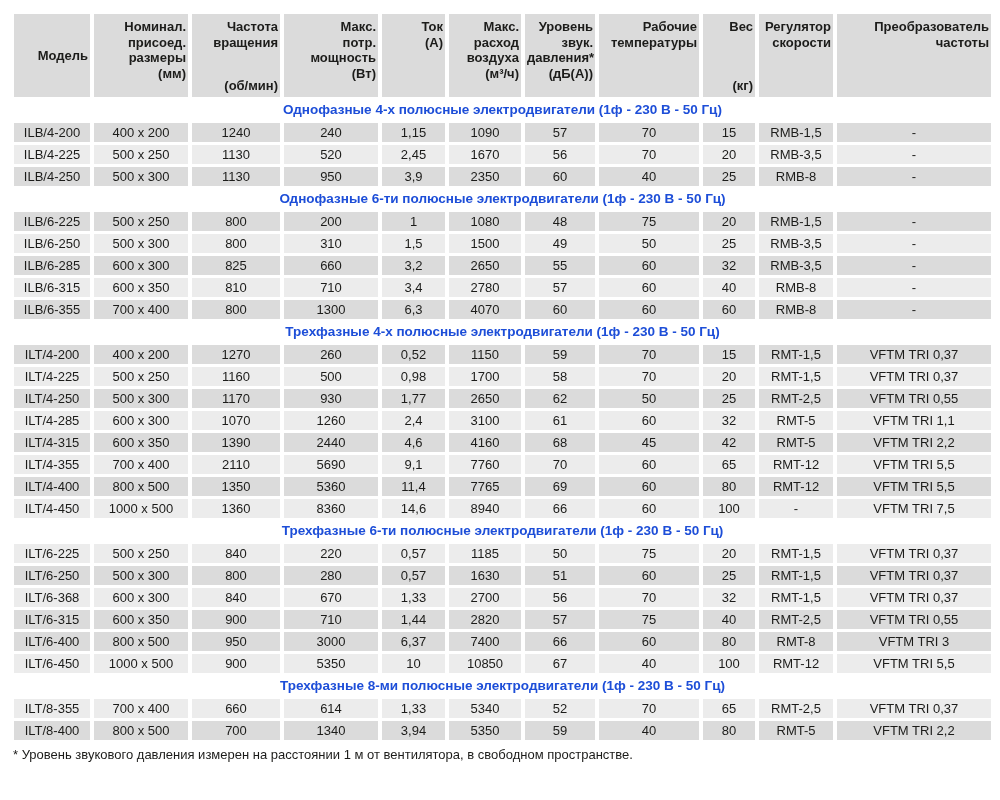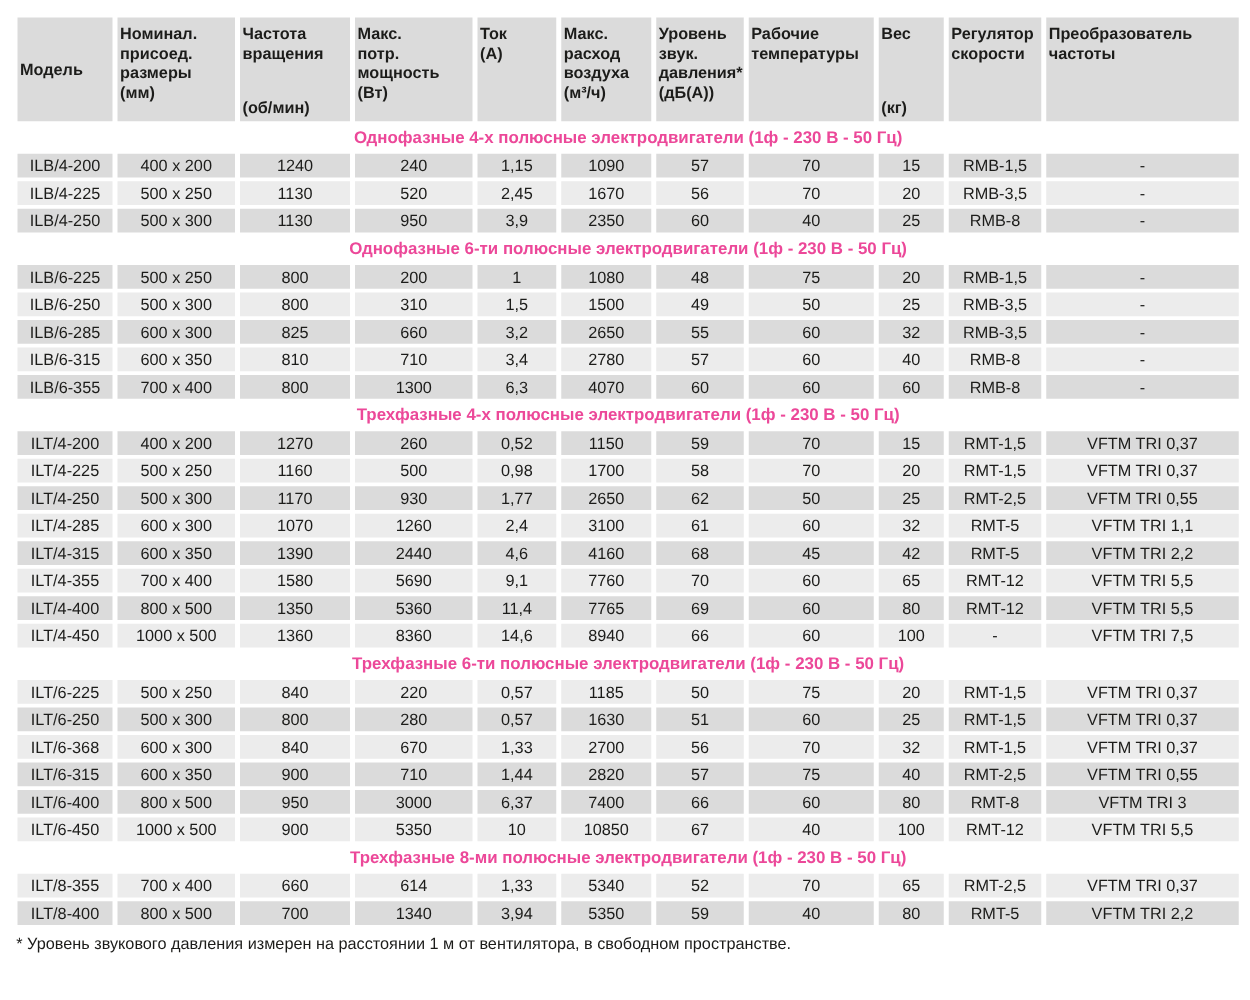--- a/index.html
+++ b/index.html
@@ -1,28 +1,28 @@
 <!DOCTYPE html>
 <html style="--row-dark: #dbdbdb; --row-light: #ececec;"><head>
 <meta charset="utf-8">
 <style>
   html,body{margin:0;padding:0;background:#ffffff;}
   body{font-family:"Liberation Sans","DejaVu Sans",sans-serif;color:#1c1c1a;}
   .page{width:1000px;height:800px;box-sizing:border-box;padding:11px 8px 0 10px;overflow:hidden;}
   table.spec{border-collapse:separate;border-spacing:4px 3px;table-layout:fixed;width:984px;}
   th{background:var(--row-dark,#d8d8d8);font-weight:bold;font-size:13px;line-height:15.5px;
-     height:74px;vertical-align:top;padding:5px 2px 4px 2px;text-align:left;}
+     height:74px;vertical-align:top;padding:5px 2px 4px 2px;text-align:right;}
   .hwrap{display:flex;flex-direction:column;height:100%;}
   .hwrap.center{justify-content:center;}
   .hspacer{flex:1;}
   td{font-size:13px;text-align:center;height:19px;line-height:18px;padding:0 2px;
      overflow:hidden;white-space:nowrap;}
   tr.dark td{background:var(--row-dark,#dbdbdb);}
   tr.light td{background:var(--row-light,#ececec);}
-  tr.section td{background:#ffffff;font-weight:bold;font-size:13.5px;height:20px;color:#ec4899;}
+  tr.section td{background:#ffffff;font-weight:bold;font-size:13.5px;height:20px;color:#1d4ed8;}
   .footnote{font-size:13px;margin:4px 0 0 3px;color:#1c1c1a;}
 </style>
 </head>
 <body>
 
 <div class="page">
   <table class="spec">
     <colgroup>
         <col style="width: 76px;">
         <col style="width: 94px;">
@@ -291,21 +291,21 @@
           <td>4160</td>
           <td>68</td>
           <td>45</td>
           <td>42</td>
           <td>RMT-5</td>
           <td>VFTM TRI 2,2</td>
         </tr>
         <tr class="light">
           <td>ILT/4-355</td>
           <td>700 x 400</td>
-          <td>1580</td>
+          <td>2110</td>
           <td>5690</td>
           <td>9,1</td>
           <td>7760</td>
           <td>70</td>
           <td>60</td>
           <td>65</td>
           <td>RMT-12</td>
           <td>VFTM TRI 5,5</td>
         </tr>
         <tr class="dark">

